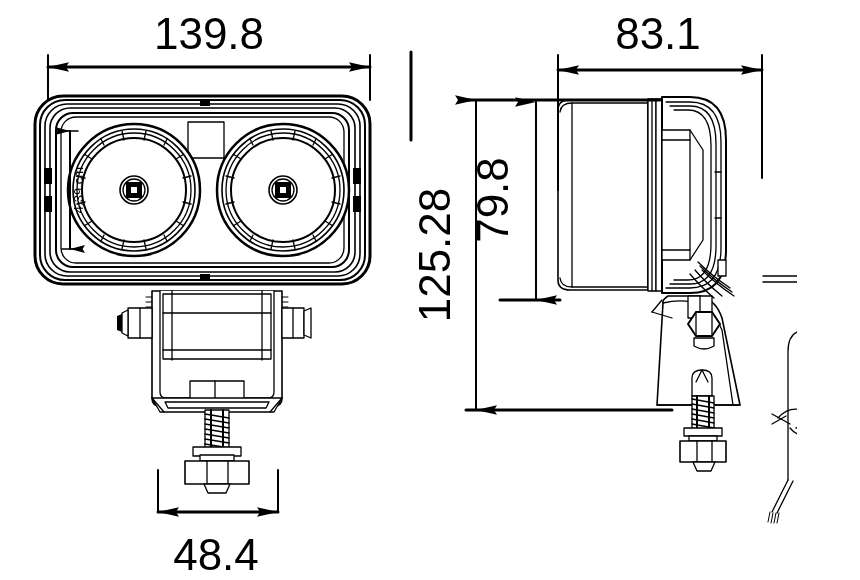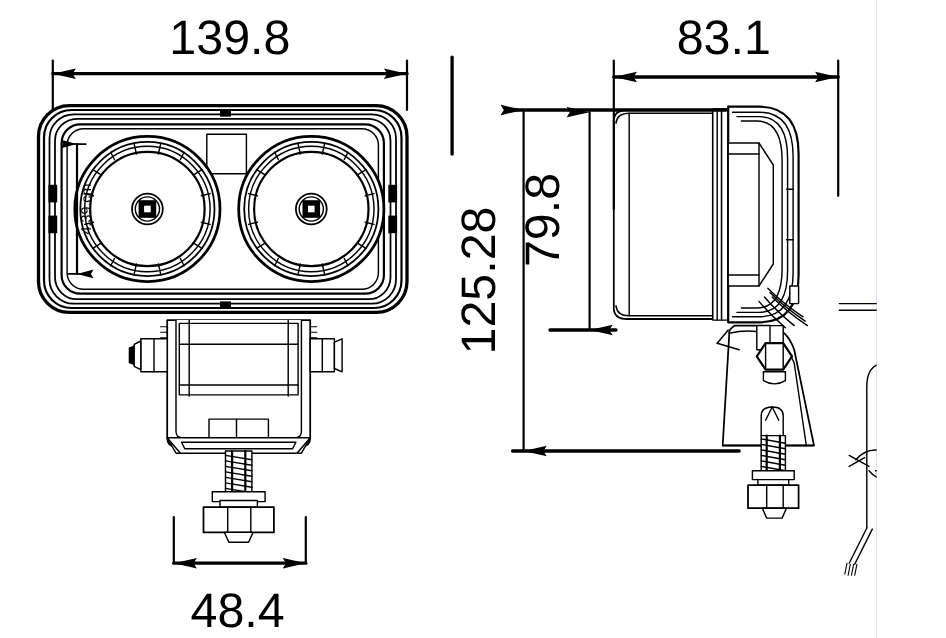--- a/index.html
+++ b/index.html
@@ -7,21 +7,21 @@
     padding: 0;
     background: #ffffff;
   }
   body {
     font-family: "Liberation Sans", sans-serif;
   }
   #drawing-root {
     position: relative;
     width: 797px;
     height: 580px;
-    background: #3b82f6;
+    background: #f0abfc;
     overflow: hidden;
   }
   svg.sheet {
     display: block;
     width: 860px;
     height: 580px;
   }
   .dim-text {
     font-family: "Liberation Sans", sans-serif;
     font-size: 44px;

